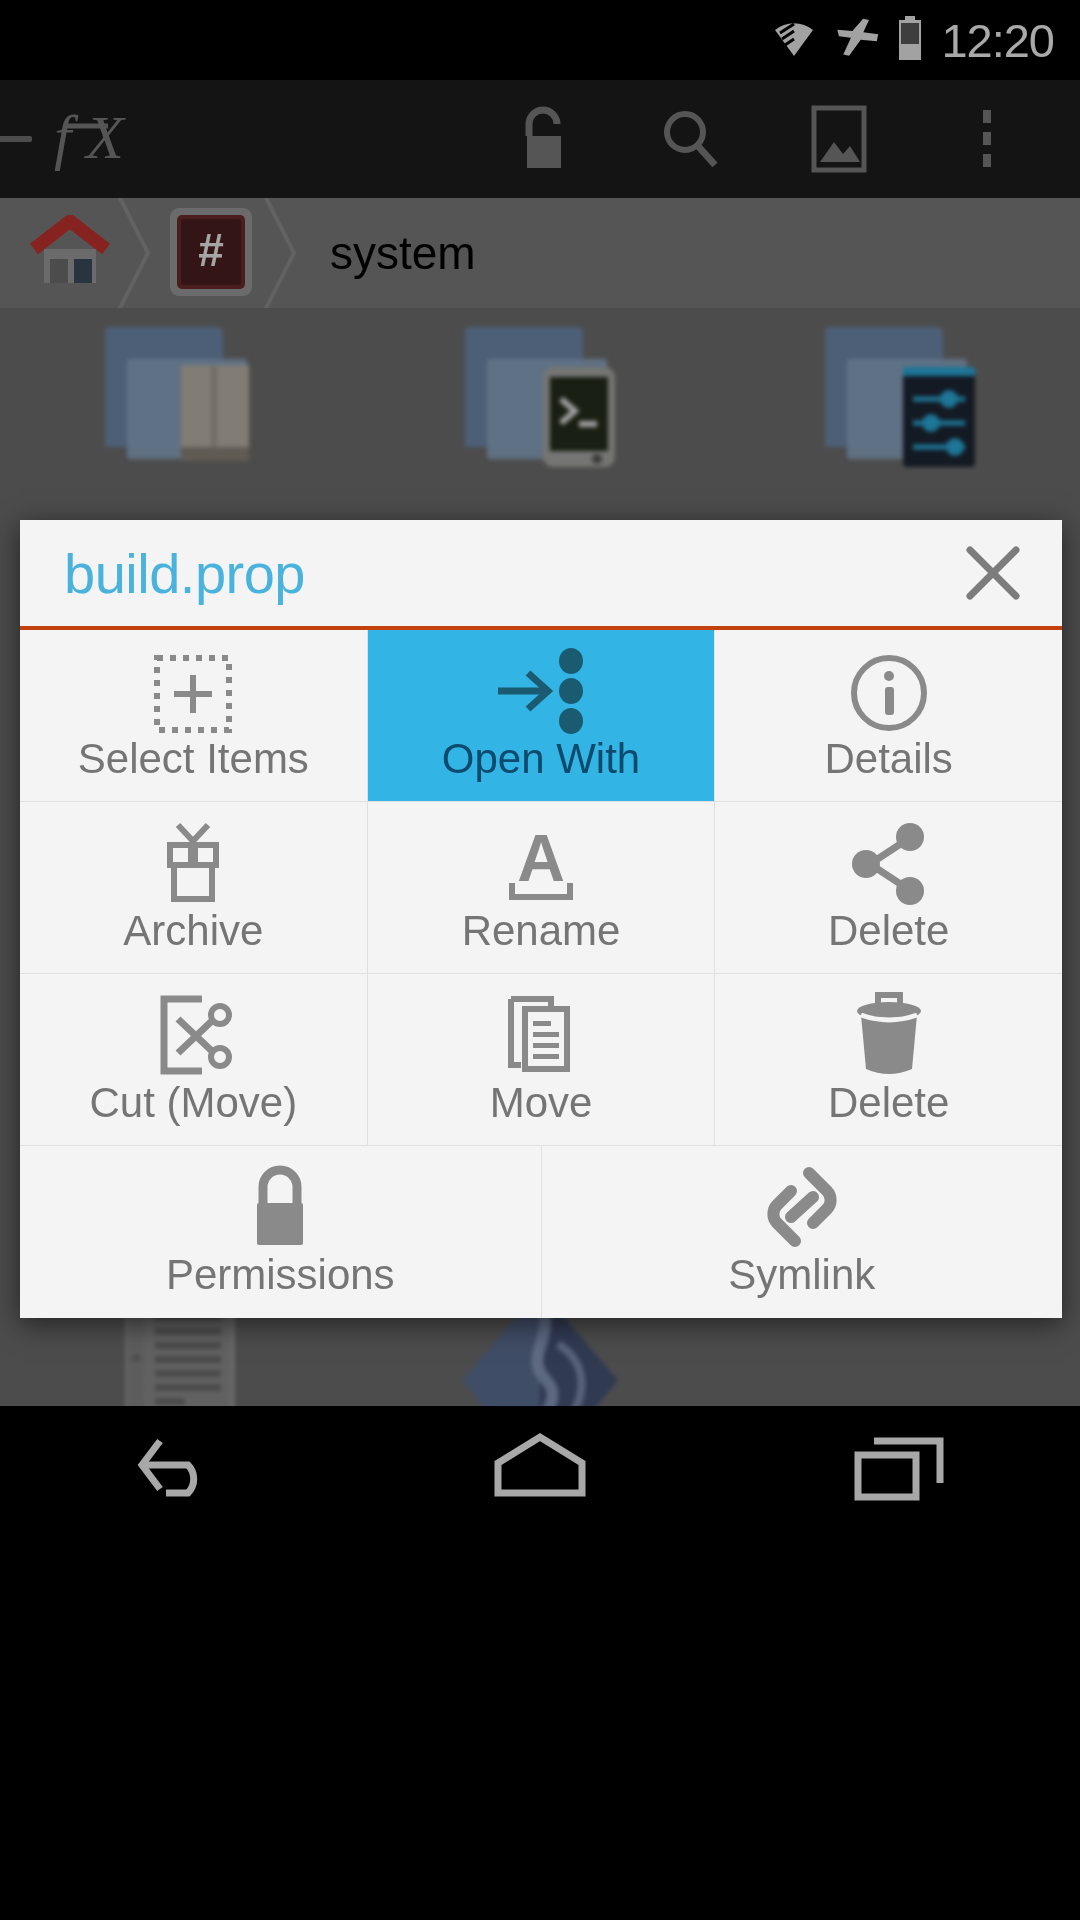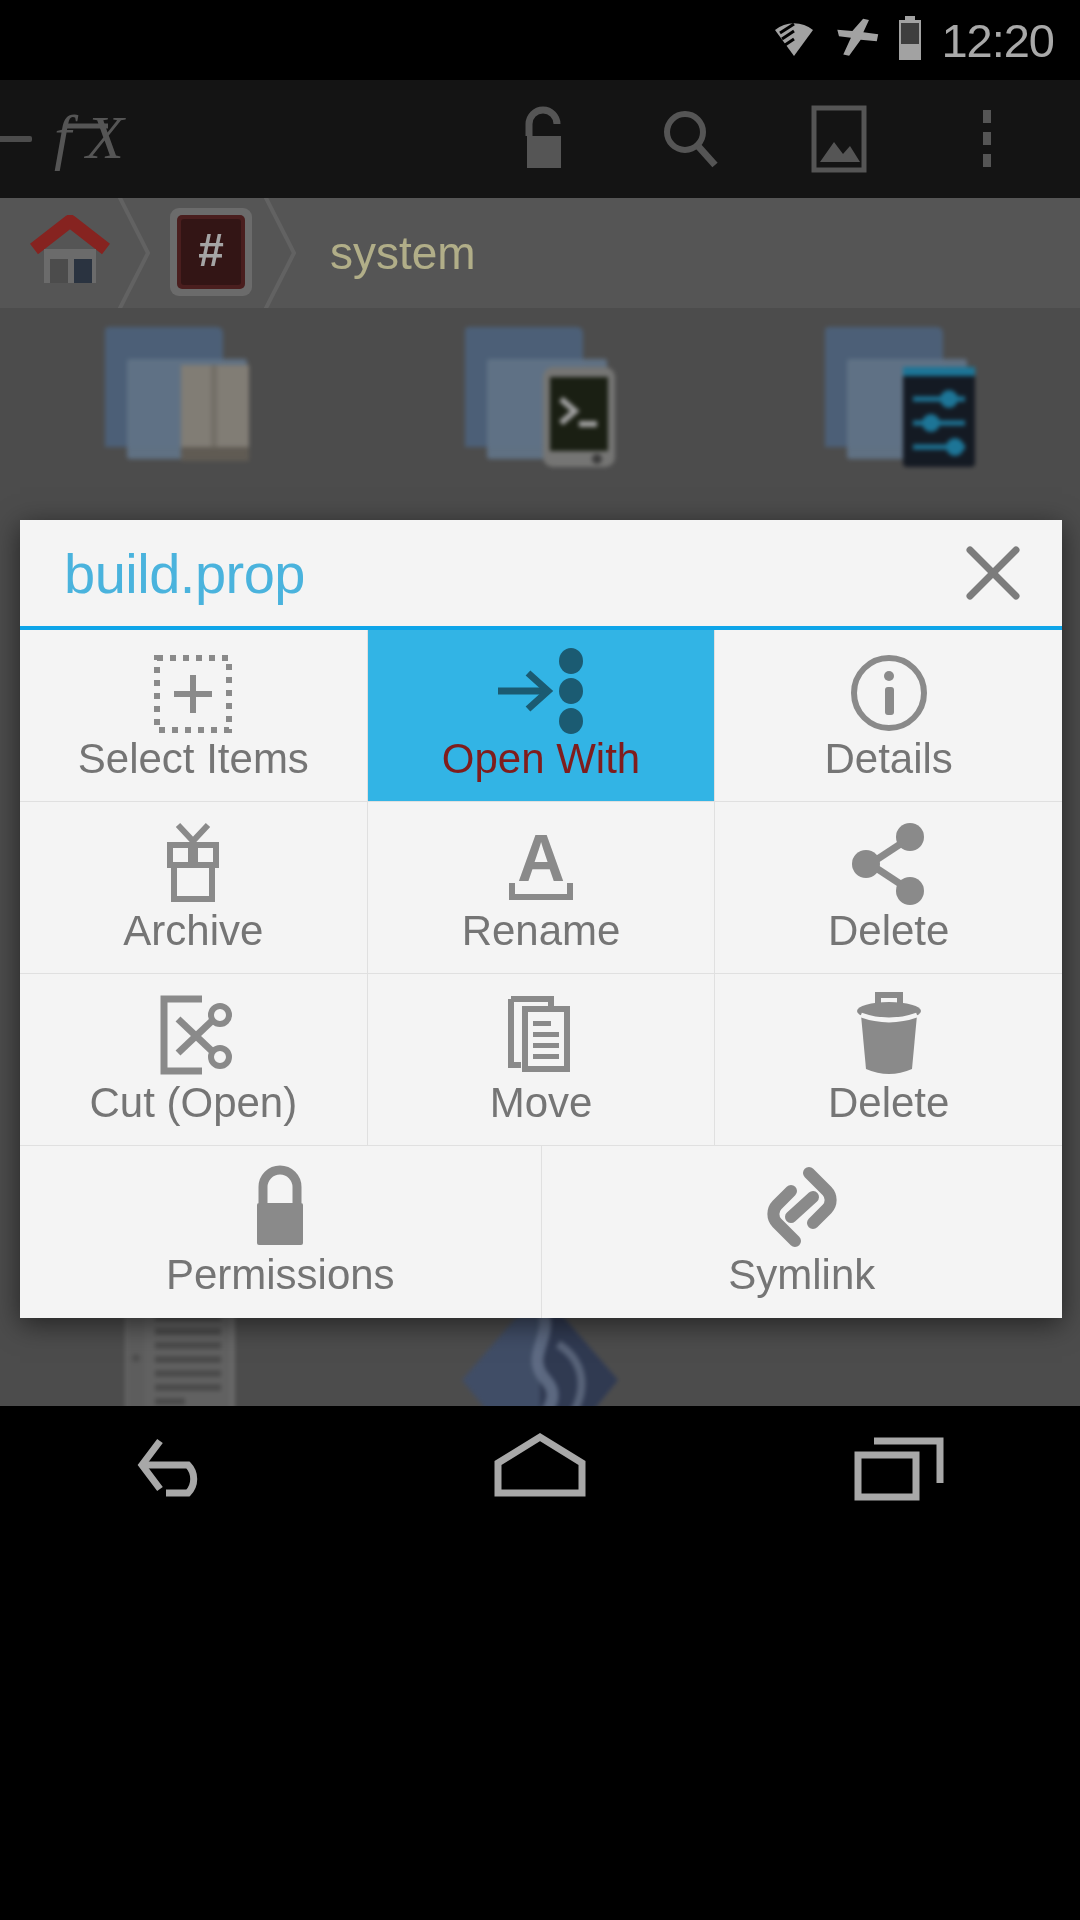--- a/index.html
+++ b/index.html
@@ -39,21 +39,21 @@
   .breadcrumb {
     position:absolute; top:198px; left:0; width:1080px; height:110px;
     background:#7a7a7a; display:flex; align-items:center;
   }
   .crumb { display:flex; align-items:center; height:110px; }
   .crumb-sep { width:44px; height:110px; position:relative; }
   .crumb-sep svg { position:absolute; left:0; top:0; }
   .crumb-home { padding-left:28px; }
   .crumb-root { padding-left:8px; }
   .crumb-text {
-    color:#fef9c3; font-size:46px; padding-left:28px;
+    color:#000000; font-size:46px; padding-left:28px;
     font-family:"Liberation Sans", sans-serif;
   }
 
   
   .filegrid { position:absolute; top:308px; left:0; width:1080px; height:1490px; }
   .fg-row { display:flex; width:1080px; }
   .fg-cell { width:360px; display:flex; flex-direction:column; align-items:center; }
   .fg-icon { height:170px; display:flex; align-items:center; justify-content:center; position:relative; }
   .fg-label {
     color:#1c1c1c; font-size:40px; text-align:center; line-height:1.12;
@@ -80,21 +80,21 @@
 
   
   .scrim { position:absolute; inset:0; background:rgba(0,0,0,0.30); }
   .dialog {
     position:absolute; left:20px; top:520px; width:1042px;
     background:#f4f4f4;
     box-shadow:0 6px 26px rgba(0,0,0,0.55);
   }
   .dlg-header {
     height:110px; display:flex; align-items:center; justify-content:space-between;
-    padding:0 26px 0 44px; border-bottom:4px solid #0ea5e9; background:#f4f4f4;
+    padding:0 26px 0 44px; border-bottom:4px solid #c2410c; background:#f4f4f4;
   }
   .dlg-title {
     color:#4ab3dd; font-size:56px; letter-spacing:-0.5px;
     font-family:"Liberation Sans", sans-serif;
   }
   .dlg-close { width:86px; height:86px; display:flex; align-items:center; justify-content:center; }
 
   .dlg-grid { background:#e4e4e4; }
   .dlg-row { display:flex; width:100%; }
   .cell {
@@ -104,21 +104,21 @@
     position:relative;
   }
   .dlg-row .cell:last-child { border-right:none; }
   .dlg-row:last-child .cell { border-bottom:none;text-align:center; }
   .cell.active { background:#32b4e5; }
   .cell-icon { height:86px; display:flex; align-items:flex-end; justify-content:center; }
   .cell-label {
     color:#757575; font-size:42px; margin-top:0;
     font-family:"Liberation Sans", sans-serif; white-space:nowrap;
   }
-  .cell.active .cell-label { color:#7f1d1d; }
+  .cell.active .cell-label { color:#0c4a6e; }
   .icon-stroke { stroke:#7b7b7b; fill:none; stroke-width:7; }
   .icon-fill { fill:#7b7b7b; }
   .active .icon-stroke { stroke:#1b5b72; }
   .active .icon-fill { fill:#1b5b72; }
 
   
   .navbar {
     position:absolute; bottom:0; left:0; width:1080px; height:122px;
     background:#000; display:flex; align-items:center; justify-content:space-around;
   }
@@ -439,21 +439,21 @@
         <div class="cell">
           <div class="cell-icon">
             <svg width="90" height="88" viewBox="0 0 90 88">
               <path d="M54 8 L16 8 L16 80 L54 80" stroke="#8a8a8a" stroke-width="7" fill="none"></path>
               <line x1="30" y1="28" x2="66" y2="62" stroke="#8a8a8a" stroke-width="7"></line>
               <line x1="66" y1="28" x2="30" y2="62" stroke="#8a8a8a" stroke-width="7"></line>
               <circle cx="72" cy="24" r="9" fill="none" stroke="#8a8a8a" stroke-width="6"></circle>
               <circle cx="72" cy="66" r="9" fill="none" stroke="#8a8a8a" stroke-width="6"></circle>
             </svg>
           </div>
-          <div class="cell-label">Cut (Open)</div>
+          <div class="cell-label">Cut (Move)</div>
         </div>
         <div class="cell">
           <div class="cell-icon">
             <svg width="84" height="88" viewBox="0 0 84 88">
               <path d="M12 8 L52 8 L52 18 M12 8 L12 74 L22 74" stroke="#8a8a8a" stroke-width="6" fill="none"></path>
               <rect x="26" y="18" width="42" height="60" fill="none" stroke="#8a8a8a" stroke-width="6"></rect>
               <g fill="#8a8a8a">
                 <rect x="34" y="30" width="18" height="5"></rect>
                 <rect x="34" y="41" width="26" height="5"></rect>
                 <rect x="34" y="52" width="26" height="5"></rect>

